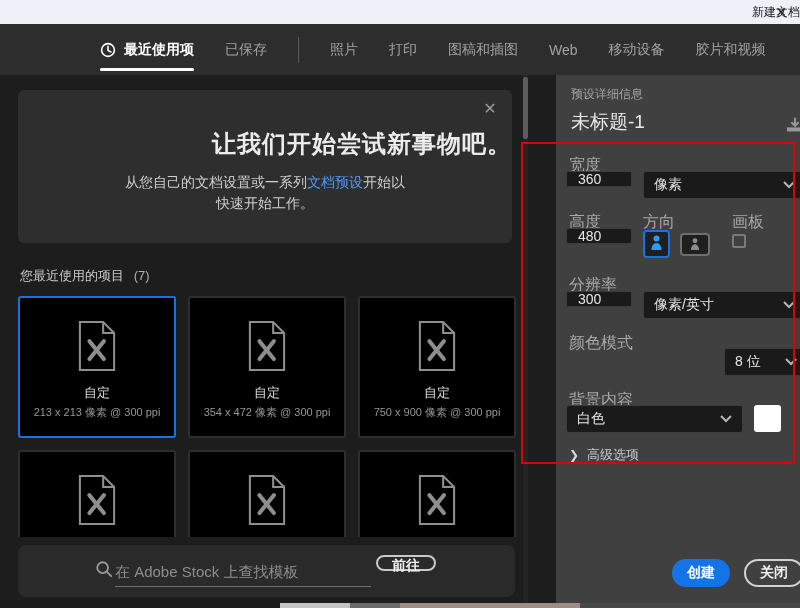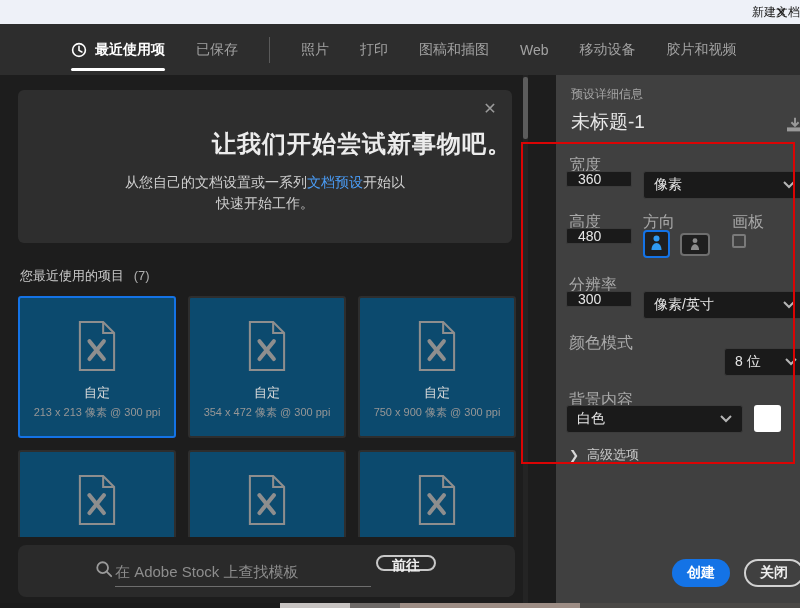--- a/index.html
+++ b/index.html
@@ -6,21 +6,21 @@
   html,body { width:800px; height:608px; overflow:hidden; }
   body { font-family:"Liberation Sans","DejaVu Sans",sans-serif; background:#141414; position:relative; }
   .dialog { position:absolute; left:0; top:0; width:800px; height:603px; background:#1d1d1d; }
 
   
   .titlebar { position:absolute; left:0; top:0; width:800px; height:24px; background:#eef1f8; display:flex; align-items:center;justify-content:flex-end; }
   .titlebar .title { font-size:12px; color:#1a1a1a; padding-left:10px; }
   .titlebar .win-close { position:absolute; right:8px; top:0; width:22px; height:24px; display:flex; align-items:center; justify-content:center; font-size:14px; color:#222; cursor:pointer; }
 
   
-  .tabbar { position:absolute; left:0; top:24px; width:800px; height:51px; background:#2d2d2d; display:flex; align-items:center; padding-left:71px; }
+  .tabbar { position:absolute; left:0; top:24px; width:800px; height:51px; background:#2d2d2d; display:flex; align-items:center; padding-left:100px; }
   .tab { position:relative; height:51px; display:flex; align-items:center; gap:8px; color:#a2a2a2; font-size:14px; margin-right:31px; cursor:pointer; white-space:nowrap; }
   .tab.active { color:#ffffff; font-weight:bold; }
   .tab.active::after { content:""; position:absolute; left:0; right:0; bottom:4px; height:3px; background:#ffffff; border-radius:2px; }
   .tab-divider { width:1px; height:26px; background:#5a5a5a; margin-right:31px; }
   .clock-icon svg { display:block; }
 
   
   .main { position:absolute; left:0; top:75px; width:522px; height:528px; background:#1d1d1d; }
 
   .banner { position:absolute; left:18px; top:15px; width:494px; height:153px; background:#2e2e2e; border-radius:6px; }
@@ -29,21 +29,21 @@
   .banner-sub { margin-top:12px; text-align:center; color:#cfcfcf; font-size:14px; line-height:21px; }
   .banner-sub .link { color:#4a9cf6; cursor:pointer; }
 
   .recent-header { position:absolute; left:20px; top:192px; color:#c9c9c9; font-size:13px; }
   .recent-header .count { color:#b0b0b0; margin-left:6px; }
 
   .cards-row { position:absolute; left:18px; display:flex; gap:12px; }
   .row1 { top:221px; }
   .row2-clip { position:absolute; left:18px; top:375px; height:87px; overflow:hidden; width:500px; }
   .row2 { display:flex; gap:12px; }
-  .card { width:158px; height:142px; background:#0c4a6e; border:2px solid #2e2e2e; border-radius:3px; display:flex; flex-direction:column; align-items:center; cursor:pointer; flex:none; }
+  .card { width:158px; height:142px; background:#000000; border:2px solid #2e2e2e; border-radius:3px; display:flex; flex-direction:column; align-items:center; cursor:pointer; flex:none; }
   .card.selected { border-color:#1473e6; }
   .card .doc-icon { margin-top:22px; }
   .card .card-name { margin-top:8px; color:#dcdcdc; font-size:13px; }
   .card .card-spec { margin-top:3px; color:#969696; font-size:11px; }
 
   .searchbar { position:absolute; left:18px; top:470px; width:497px; height:52px; background:#2a2a2a; border-radius:8px; }
   .search-glass { position:absolute; left:77px; top:15px; }
   .search-input { position:absolute; left:97px; top:12px; width:256px; height:30px; background:transparent; border:none; border-bottom:1px solid #6e6e6e; color:#bdbdbd; font-size:15px; outline:none; font-family:"Liberation Sans",sans-serif; }
   .search-input::placeholder { color:#8d8d8d; }
   .go-btn { position:absolute; left:358px; top:10px; width:60px; height:16px; border:2px solid #c8c8c8; border-radius:15px; background:transparent; color:#efefef; font-size:14px; font-weight:bold; cursor:pointer; font-family:"Liberation Sans",sans-serif; }

